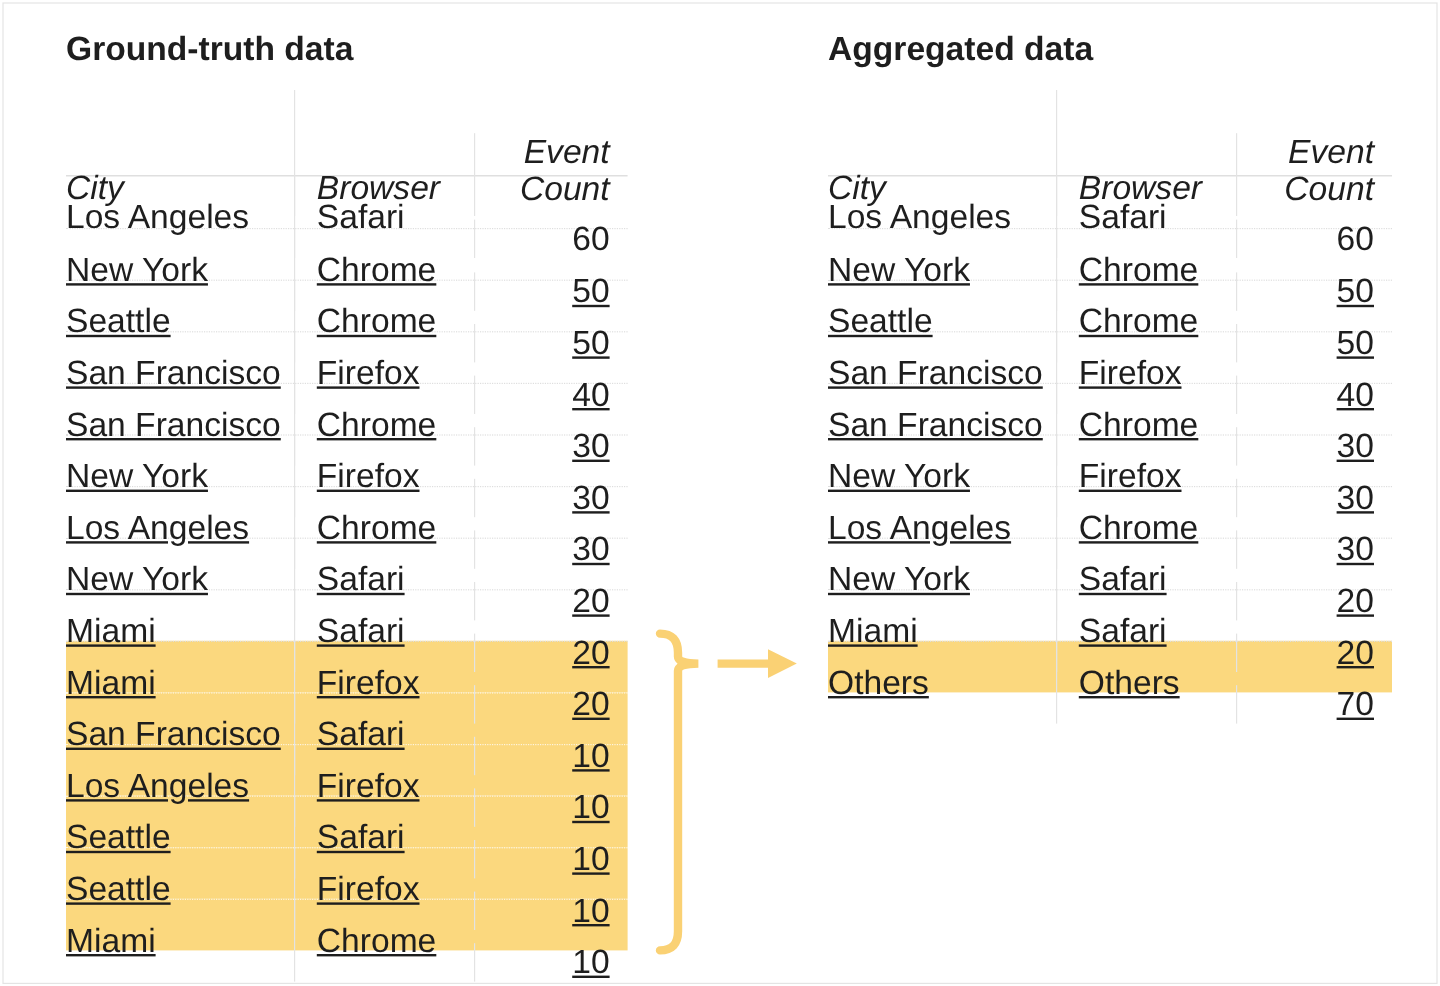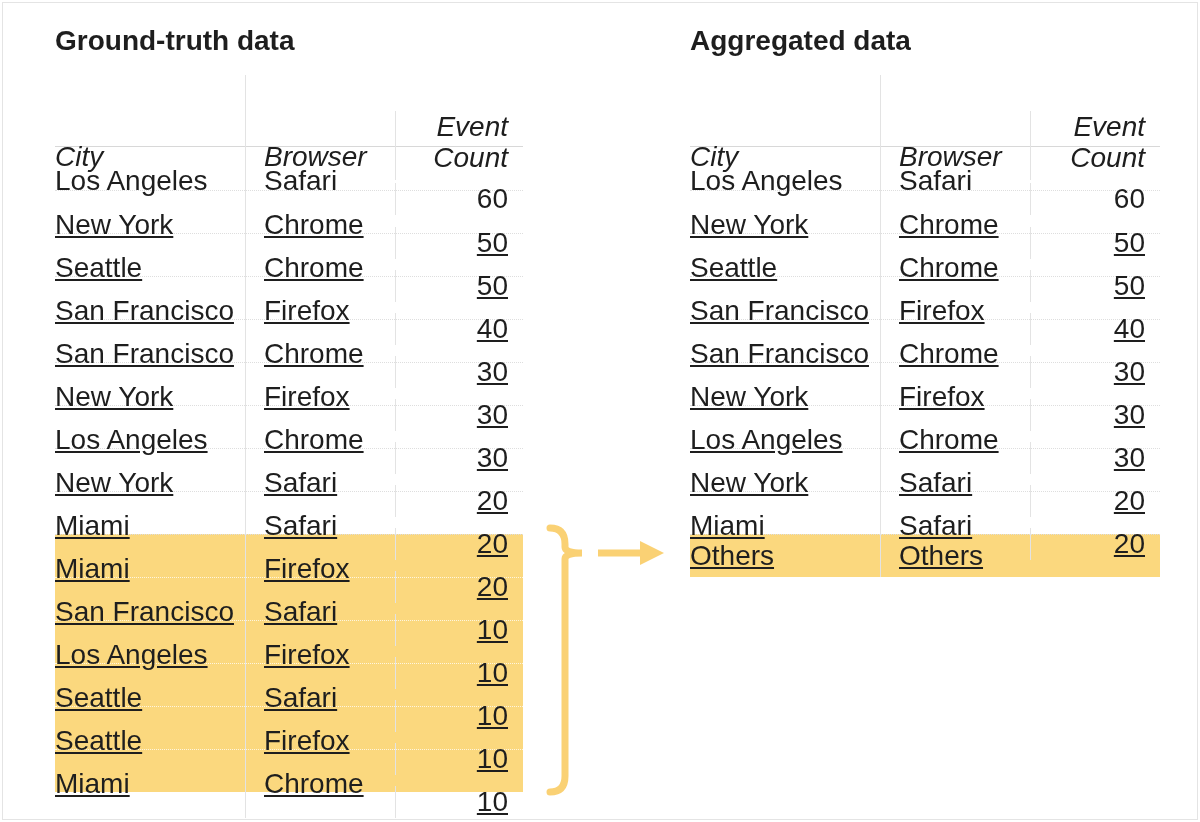--- a/index.html
+++ b/index.html
@@ -222,20 +222,21 @@
           <div class="td c-count">20</div>
         </div>
           <div class="trow">
           <div class="td c-city">Miami</div>
           <div class="td c-browser">Safari</div>
           <div class="td c-count">20</div>
         </div>
           <div class="trow hl">
           <div class="td c-city">Others</div>
           <div class="td c-browser">Others</div>
+          <div class="td c-count">70</div>
         </div>
         </div>
     </div>
   </section>
 
   <svg class="annot brace" width="50" height="282" viewBox="0 0 50 282" aria-hidden="true">
     <path d="M 8 8 Q 23 8 23 24 L 23 27 Q 23 33 40 33 Q 23 33 23 39 L 23 256 Q 23 272 8 272" fill="none" style="stroke:var(--accent)" stroke-width="7" stroke-linecap="round"></path>
   </svg>
 
   <svg class="annot arrow" width="72" height="28" viewBox="0 0 72 28" aria-hidden="true">

